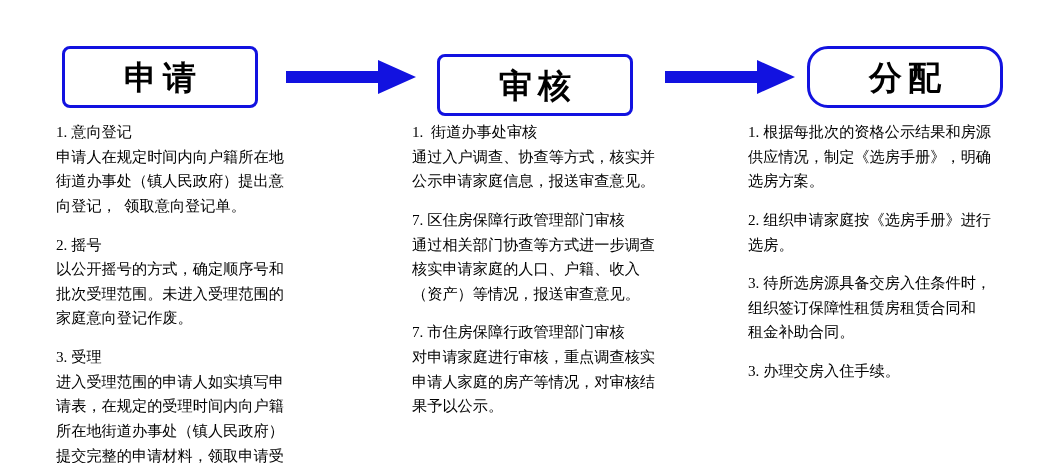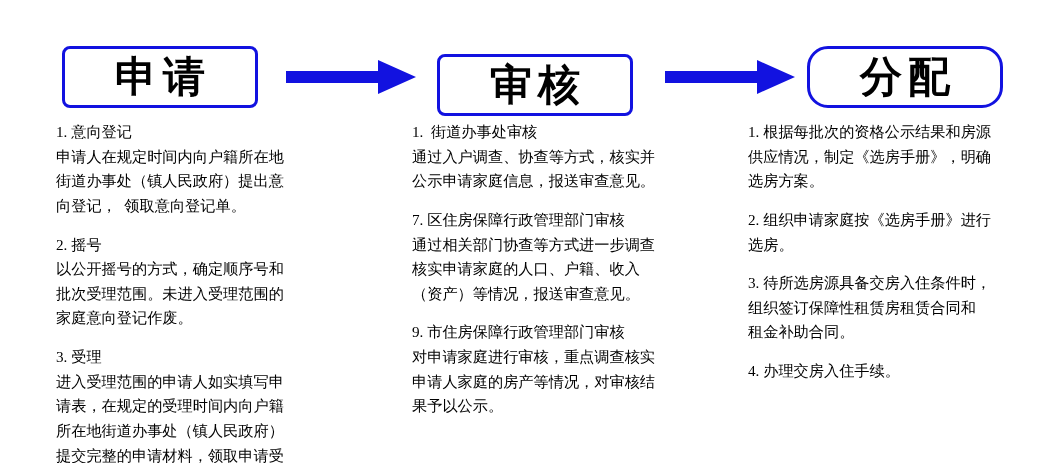--- a/index.html
+++ b/index.html
@@ -25,21 +25,21 @@
     position: absolute;
     border: 3px solid #1212e0;
     border-radius: 8px;
     background: #ffffff;
     display: flex;
     align-items: center;
     justify-content: center;
     box-sizing: border-box;
   }
   .stage-title {
-    font-size: 42px;
+    font-size: 33px;
     font-weight: bold;
     color: #000000;
     letter-spacing: 6px;
     text-indent: 6px;
     line-height: 1;
   }
   #box-apply  { left: 62px;  top: 46px; width: 196px; height: 62px; }
   #box-review { left: 437px; top: 46px; width: 196px; height: 62px; margin-top: 8px; }
   #box-assign { left: 807px; top: 46px; width: 196px; height: 62px; border-radius: 21px; }
 
@@ -119,31 +119,31 @@
   </div>
 
   <div class="col" id="col-review">
     <p class="para">1.  街道办事处审核
 通过入户调查、协查等方式，核实并
 公示申请家庭信息，报送审查意见。</p>
     <p class="para">7. 区住房保障行政管理部门审核
 通过相关部门协查等方式进一步调查
 核实申请家庭的人口、户籍、收入
 （资产）等情况，报送审查意见。</p>
-    <p class="para">9. 市住房保障行政管理部门审核
+    <p class="para">7. 市住房保障行政管理部门审核
 对申请家庭进行审核，重点调查核实
 申请人家庭的房产等情况，对审核结
 果予以公示。</p>
   </div>
 
   <div class="col" id="col-assign">
     <p class="para">1. 根据每批次的资格公示结果和房源
 供应情况，制定《选房手册》，明确
 选房方案。</p>
     <p class="para">2. 组织申请家庭按《选房手册》进行
 选房。</p>
     <p class="para">3. 待所选房源具备交房入住条件时，
 组织签订保障性租赁房租赁合同和
 租金补助合同。</p>
-    <p class="para">4. 办理交房入住手续。</p>
+    <p class="para">3. 办理交房入住手续。</p>
   </div>
 
 </div>
 
 </body></html>

